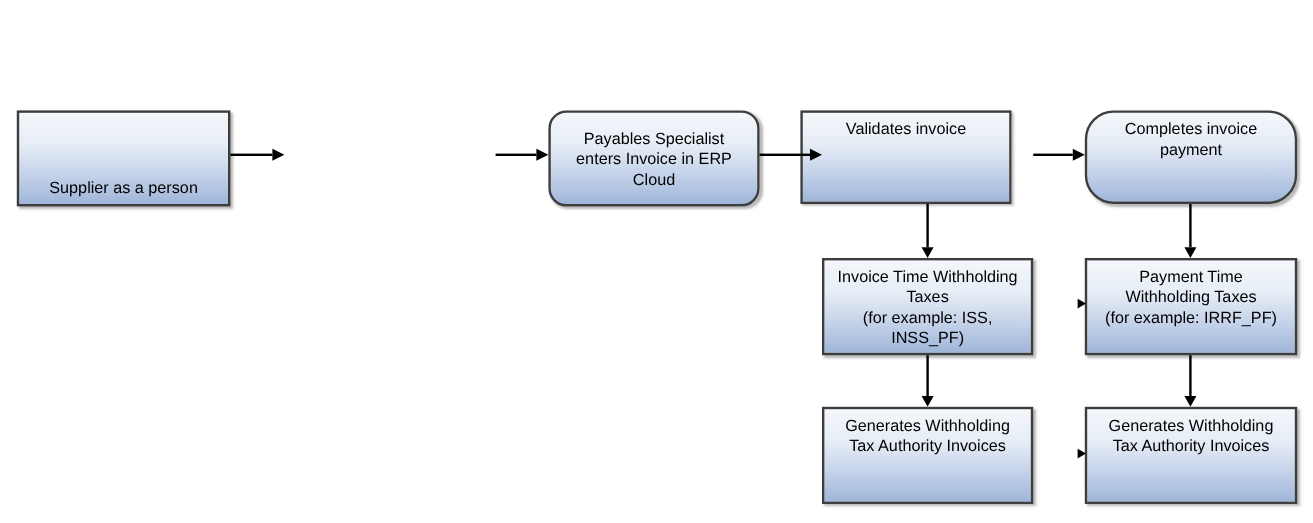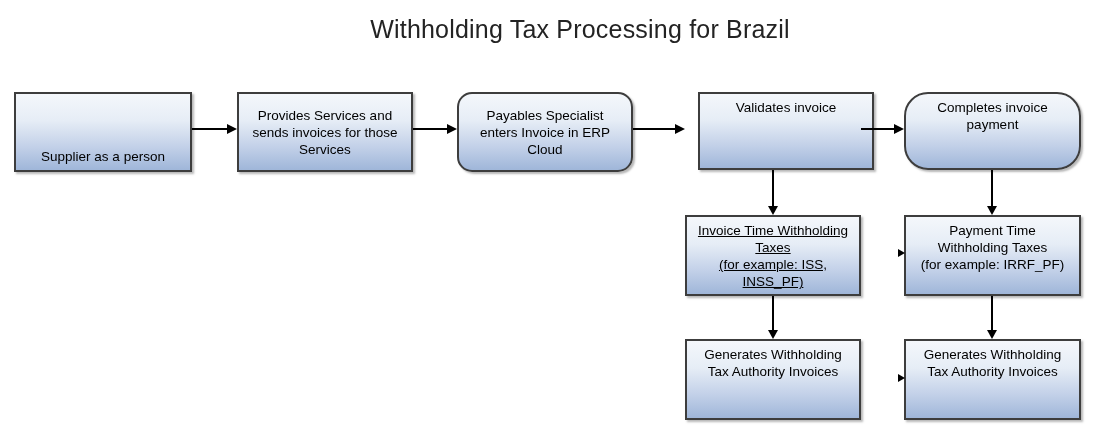--- a/index.html
+++ b/index.html
@@ -40,23 +40,23 @@
     color: #000000;
     white-space: pre-line;
     padding: 5px 3px;
   }
   .v-center { justify-content: center; }
   .v-top { justify-content: flex-start; }
 
   .n1 { left: 14px;  top: 92px;  width: 178px; height: 80px; justify-content: flex-end; }
   .n2 { left: 237px; top: 92px;  width: 176px; height: 80px; }
   .n3 { left: 457px; top: 92px;  width: 176px; height: 80px; border-radius: 15px; }
-  .n4 { left: 698px; top: 92px;  width: 176px; height: 78px; }
+  .n4 { left: 667px; top: 92px;  width: 176px; height: 78px; }
   .n5 { left: 904px; top: 92px;  width: 177px; height: 78px; border-radius: 24px; }
-  .n6 { left: 685px; top: 215px; width: 176px; height: 81px; text-decoration: underline; }
+  .n6 { left: 685px; top: 215px; width: 176px; height: 81px; }
   .n7 { left: 904px; top: 215px; width: 177px; height: 81px; }
   .n8 { left: 685px; top: 339px; width: 176px; height: 81px; }
   .n9 { left: 904px; top: 339px; width: 177px; height: 81px; }
 
   .arrow-h {
     position: absolute;
     height: 2px;
     background: #000000;
   }
   .arrow-h::after {
@@ -101,29 +101,23 @@
     border-left: 7px solid #000000;
   }
   .s7 { left: 898px; top: 249px; }
   .s9 { left: 898px; top: 374px; }
 </style>
 </head>
 <body>
 
 <div class="canvas">
 
-  <div class="title">Withholding Tax Processing for Brazil</div>
 
   <div class="node n1 v-center">
     <span>Supplier as a person</span>
-  </div>
-  <div class="node n2 v-center">
-    <span>Provides Services and
-sends invoices for those
-Services</span>
   </div>
   <div class="node n3 v-center">
     <span>Payables Specialist
 enters Invoice in ERP
 Cloud</span>
   </div>
   <div class="node n4 v-top">
     <span>Validates invoice</span>
   </div>
   <div class="node n5 v-top">

